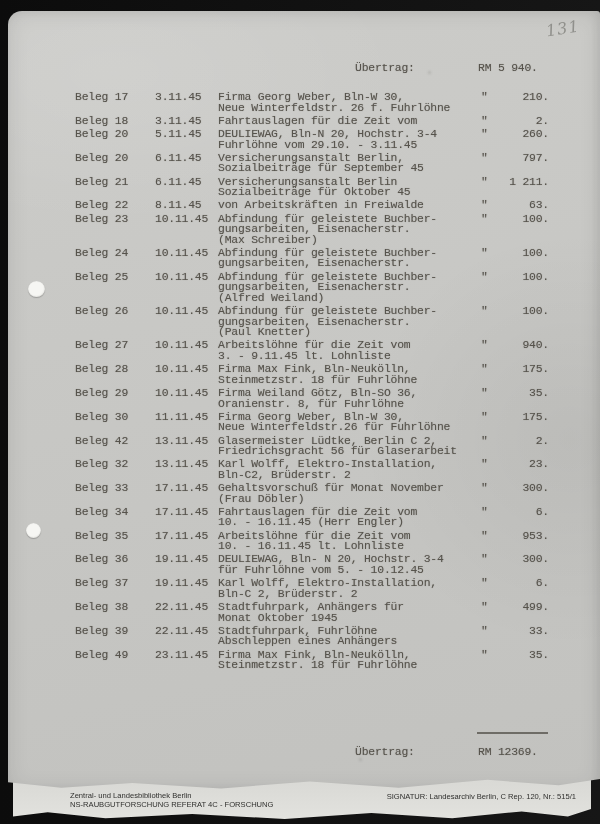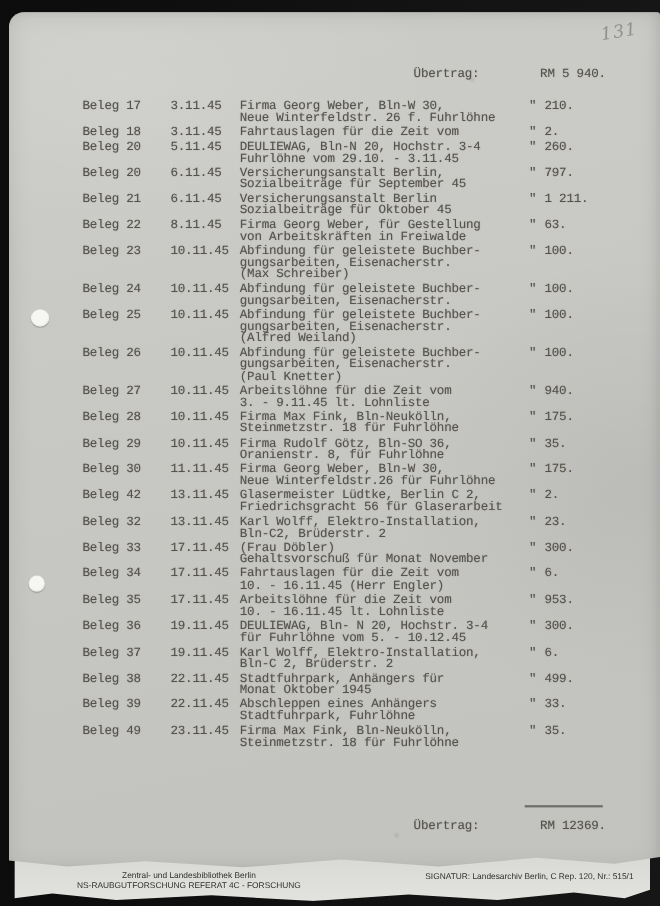--- a/index.html
+++ b/index.html
@@ -36,33 +36,33 @@
   .hole-2{left:18px;top:512px;width:15px;height:15px;}
   .handnum{position:absolute;left:538px;top:8px;
     font-family:"DejaVu Serif",serif;font-style:italic;font-size:16px;
     color:var(--pencil);transform:rotate(-9deg);letter-spacing:1px;}
   
   .tw{color:var(--ink);font-size:11.4px;line-height:10.6px;
     text-shadow:0 0 1px rgba(86,83,76,.45);letter-spacing:-0.2px;}
   .carry{position:absolute;left:0;width:100%;height:12px;}
   .carry-top{top:52px;}
   .carry-bottom{top:736px;}
-  .carry .carry-label{position:absolute;left:368px;}
-  .carry .carry-amount{position:absolute;left:470px;margin-left:13px;}
+  .carry .carry-label{position:absolute;left:347px;}
+  .carry .carry-amount{position:absolute;left:470px;}
   .entries{position:absolute;left:67px;top:81px;width:474px;}
   .entry{display:grid;grid-template-columns:80px 63px 263px 14px 54px;
     margin-bottom:2.6px;}
-  .entry .c-amount{text-align:left;}
+  .entry .c-amount{text-align:right;}
   .sum-rule{position:absolute;left:469px;top:721px;width:71px;height:2px;
     background:#6e6c66;filter:blur(.4px);}
   
   .footer{position:absolute;left:0;top:791px;width:600px;
     font-family:"Liberation Sans",sans-serif;font-size:7.6px;line-height:9px;
     color:var(--footer-ink);}
-  .footer-left{position:absolute;left:70px;top:0;text-align:center;}
+  .footer-left{position:absolute;left:70px;top:0;}
   .footer-right{position:absolute;right:24px;top:1px;}
   
   .smudge{position:absolute;border-radius:50%;background:rgba(60,60,58,.18);
     filter:blur(1px);}
   .smudge-1{left:420px;top:60px;width:3px;height:3px;}
   .smudge-2{left:351px;top:747px;width:3px;height:3px;}
   .smudge-3{left:150px;top:302px;width:4px;height:2px;opacity:.5;}
 </style>
 </head>
 <body>
@@ -134,21 +134,20 @@
             <div>Sozialbeiträge für Oktober 45</div>
           </span>
     <span class="c-ditto">"</span>
     <span class="c-amount">1 211.</span>
   </div>
 
   <div class="entry">
     <span class="c-beleg">Beleg 22</span>
     <span class="c-date">8.11.45</span>
     <span class="c-desc">
-            <div>Firma Georg Weber, für Gestellung</div>
             <div>von Arbeitskräften in Freiwalde</div>
           </span>
     <span class="c-ditto">"</span>
     <span class="c-amount">63.</span>
   </div>
 
   <div class="entry">
     <span class="c-beleg">Beleg 23</span>
     <span class="c-date">10.11.45</span>
     <span class="c-desc">
@@ -214,21 +213,21 @@
             <div>Steinmetzstr. 18 für Fuhrlöhne</div>
           </span>
     <span class="c-ditto">"</span>
     <span class="c-amount">175.</span>
   </div>
 
   <div class="entry">
     <span class="c-beleg">Beleg 29</span>
     <span class="c-date">10.11.45</span>
     <span class="c-desc">
-            <div>Firma Rudolf Götz, Bln-SO 36,</div>
+            <div>Firma Weiland Götz, Bln-SO 36,</div>
             <div>Oranienstr. 8, für Fuhrlöhne</div>
           </span>
     <span class="c-ditto">"</span>
     <span class="c-amount">35.</span>
   </div>
 
   <div class="entry">
     <span class="c-beleg">Beleg 30</span>
     <span class="c-date">11.11.45</span>
     <span class="c-desc">
@@ -258,22 +257,22 @@
             <div>Bln-C2, Brüderstr. 2</div>
           </span>
     <span class="c-ditto">"</span>
     <span class="c-amount">23.</span>
   </div>
 
   <div class="entry">
     <span class="c-beleg">Beleg 33</span>
     <span class="c-date">17.11.45</span>
     <span class="c-desc">
+            <div>Gehaltsvorschuß für Monat November</div>
             <div>(Frau Döbler)</div>
-            <div>Gehaltsvorschuß für Monat November</div>
           </span>
     <span class="c-ditto">"</span>
     <span class="c-amount">300.</span>
   </div>
 
   <div class="entry">
     <span class="c-beleg">Beleg 34</span>
     <span class="c-date">17.11.45</span>
     <span class="c-desc">
             <div>Fahrtauslagen für die Zeit vom</div>
@@ -324,22 +323,22 @@
             <div>Monat Oktober 1945</div>
           </span>
     <span class="c-ditto">"</span>
     <span class="c-amount">499.</span>
   </div>
 
   <div class="entry">
     <span class="c-beleg">Beleg 39</span>
     <span class="c-date">22.11.45</span>
     <span class="c-desc">
+            <div>Stadtfuhrpark, Fuhrlöhne</div>
             <div>Abschleppen eines Anhängers</div>
-            <div>Stadtfuhrpark, Fuhrlöhne</div>
           </span>
     <span class="c-ditto">"</span>
     <span class="c-amount">33.</span>
   </div>
 
   <div class="entry">
     <span class="c-beleg">Beleg 49</span>
     <span class="c-date">23.11.45</span>
     <span class="c-desc">
             <div>Firma Max Fink, Bln-Neukölln,</div>

